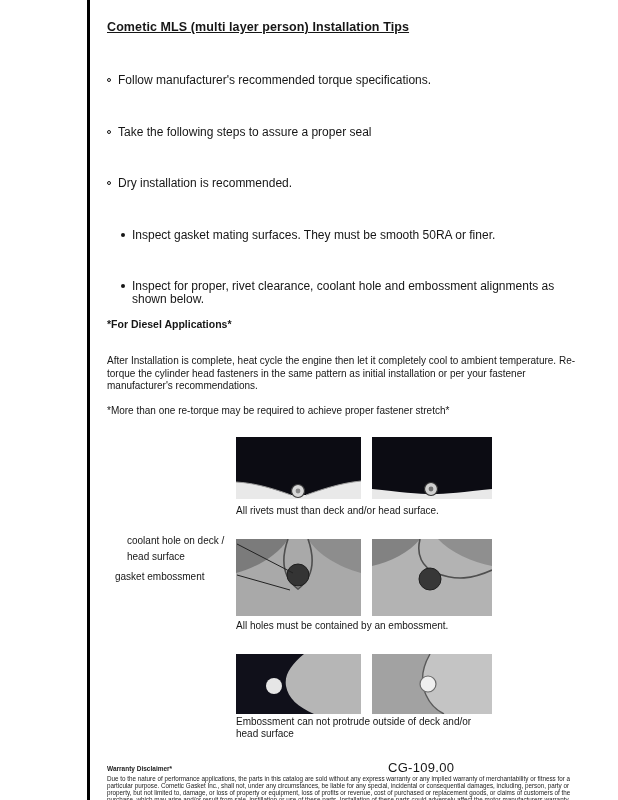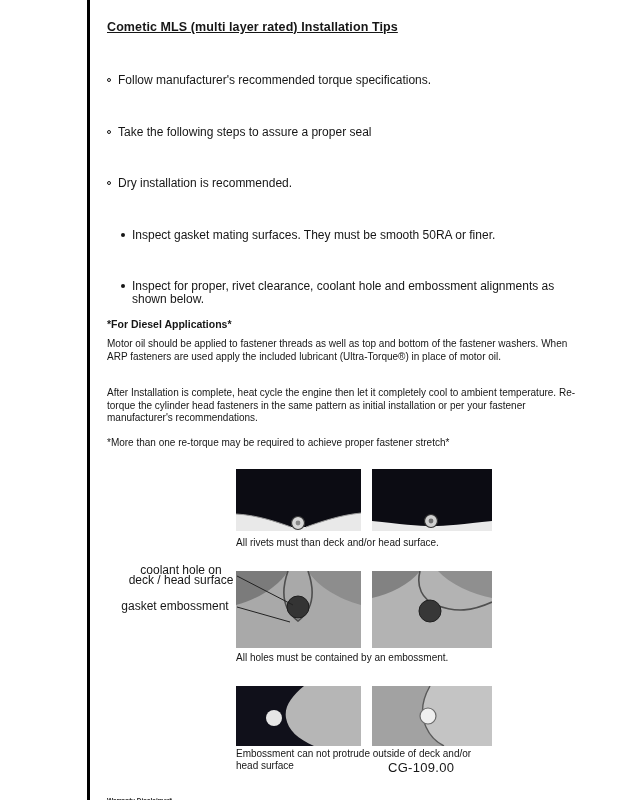--- a/index.html
+++ b/index.html
@@ -24,39 +24,39 @@
   .h2 { font-size: 10.5px; font-weight: bold; margin-top: 13px; line-height: 13px; }
   .para { font-size: 10px; line-height: 12.5px; margin-top: 7px; }
   .note { font-size: 10px; line-height: 12px; margin-top: 12px; }
 
   .figure { position: relative; height: 332px; margin-top: 6px; }
   .dlabel { position: absolute; font-size: 17px; line-height: 13px; text-align: center; margin-top: 20px; }
   .c1 { left: 129px; width: 125px; }
   .c2 { left: 265px; width: 120px; }
   .dimg { position: absolute; display: block; }
   .cap { position: absolute; left: 129px; font-size: 10px; line-height: 12px; }
-  .ann { position: absolute; font-size: 12px; line-height: 10px; text-align: center; }
+  .ann { position: absolute; font-size: 10px; line-height: 16px; text-align: left; }
   .overlay { position: absolute; left: 0; top: 0; pointer-events: none; }
 
   .disclaimer { margin-top: 10px; width: 478px; color: #222; }
   .disclaimer h3 { font-size: 6.5px; line-height: 8px; font-weight: bold; margin-bottom: 2px; }
   .disclaimer p { font-size: 6.3px; line-height: 7.3px; margin-bottom: 4px; }
   .disclaimer p.tight { margin-bottom: 0; }
 
   .footer { position: absolute; left: 388px; top: 760px; font-size: 13px; letter-spacing: .3px; }
 </style>
 </head>
 <body>
 
 <div class="page">
   <div class="edge-line"></div>
 
   <div class="content">
 
-    <div class="title">Cometic MLS (multi layer rated) Installation Tips</div>
+    <div class="title">Cometic MLS (multi layer person) Installation Tips</div>
 
     <div class="bullet">
       <span class="marker open"></span>
       <span>Follow manufacturer's recommended torque specifications.</span>
     </div>
     <div class="bullet">
       <span class="marker open"></span>
       <span>Take the following steps to assure a proper seal</span>
     </div>
     <div class="bullet">
@@ -66,21 +66,20 @@
     <div class="bullet sub">
       <span class="marker fill"></span>
       <span>Inspect gasket mating surfaces.  They must be smooth 50RA or finer.</span>
     </div>
     <div class="bullet sub">
       <span class="marker fill"></span>
       <span>Inspect for proper, rivet clearance, coolant hole and embossment alignments as shown below.</span>
     </div>
 
     <div class="h2">*For Diesel Applications*</div>
-    <p class="para">Motor oil should be applied to fastener threads as well as top and bottom of the fastener washers. When ARP fasteners are used apply the included lubricant (Ultra-Torque®) in place of motor oil.</p>
     <p class="para" style="margin-top:24px">After Installation is complete, heat cycle the engine then let it completely cool to ambient temperature. Re-torque the cylinder head fasteners in the same pattern as initial installation or per your fastener manufacturer's recommendations.</p>
     <p class="note">*More than one re-torque may be required to achieve proper fastener stretch*</p>
 
     <div class="figure">
 
       <div class="dlabel c1" style="top:0">RIGHT</div>
       <div class="dlabel c2" style="top:0">WRONG</div>
 
       <svg class="dimg" style="left:129px;top:14px" width="125" height="62" viewBox="0 0 125 62">
         <rect width="125" height="62" fill="#0c0c13"></rect>

